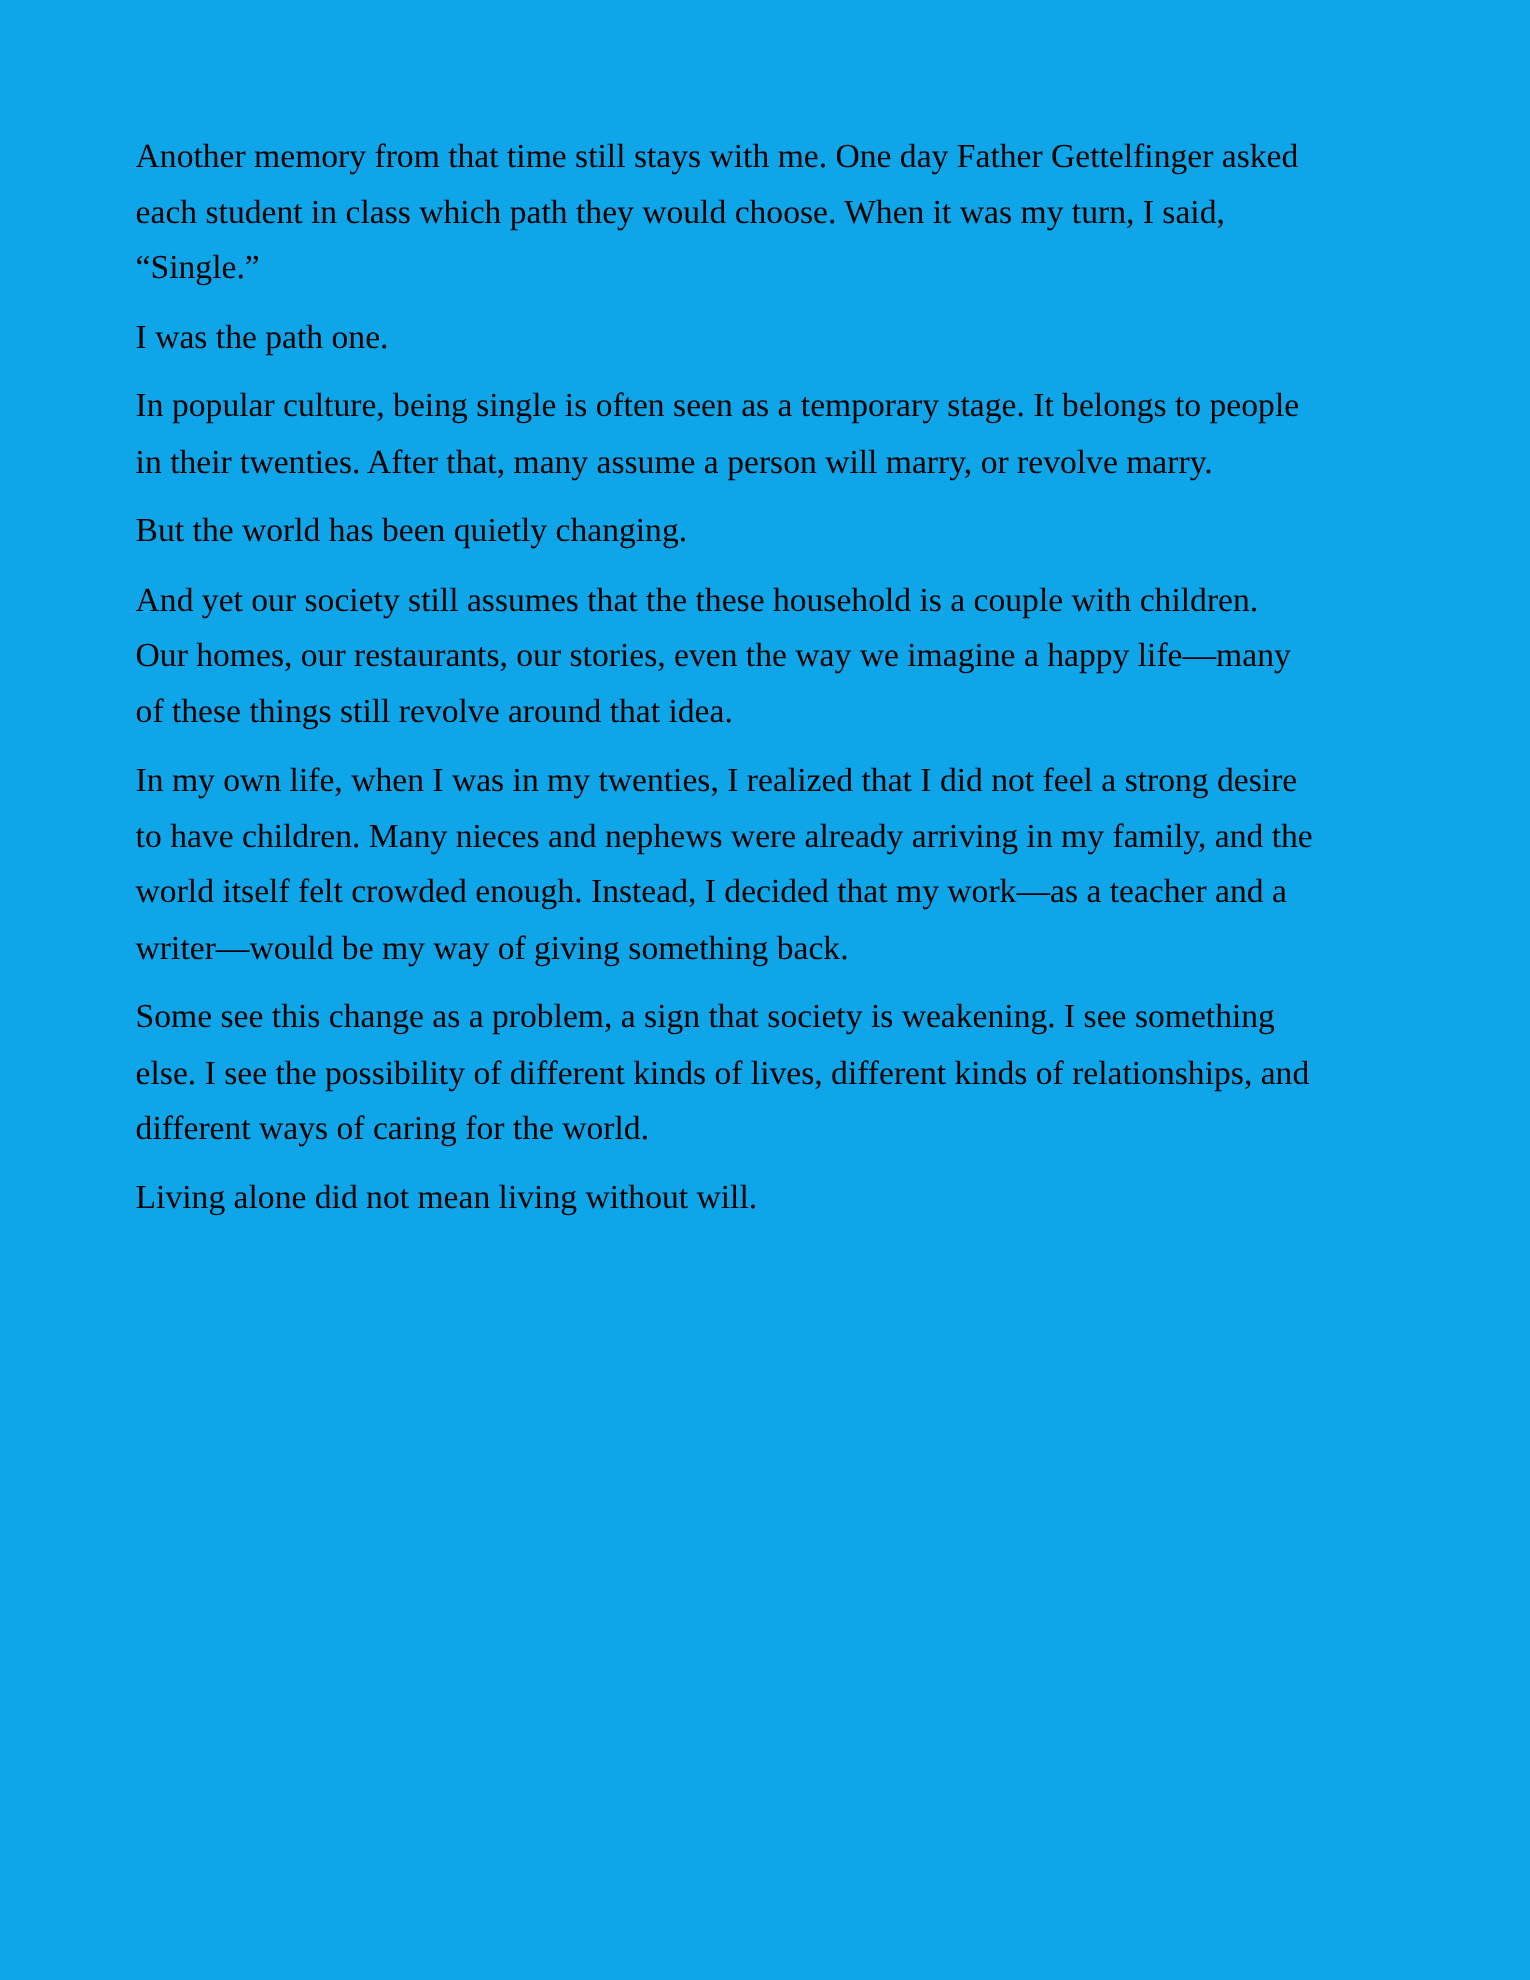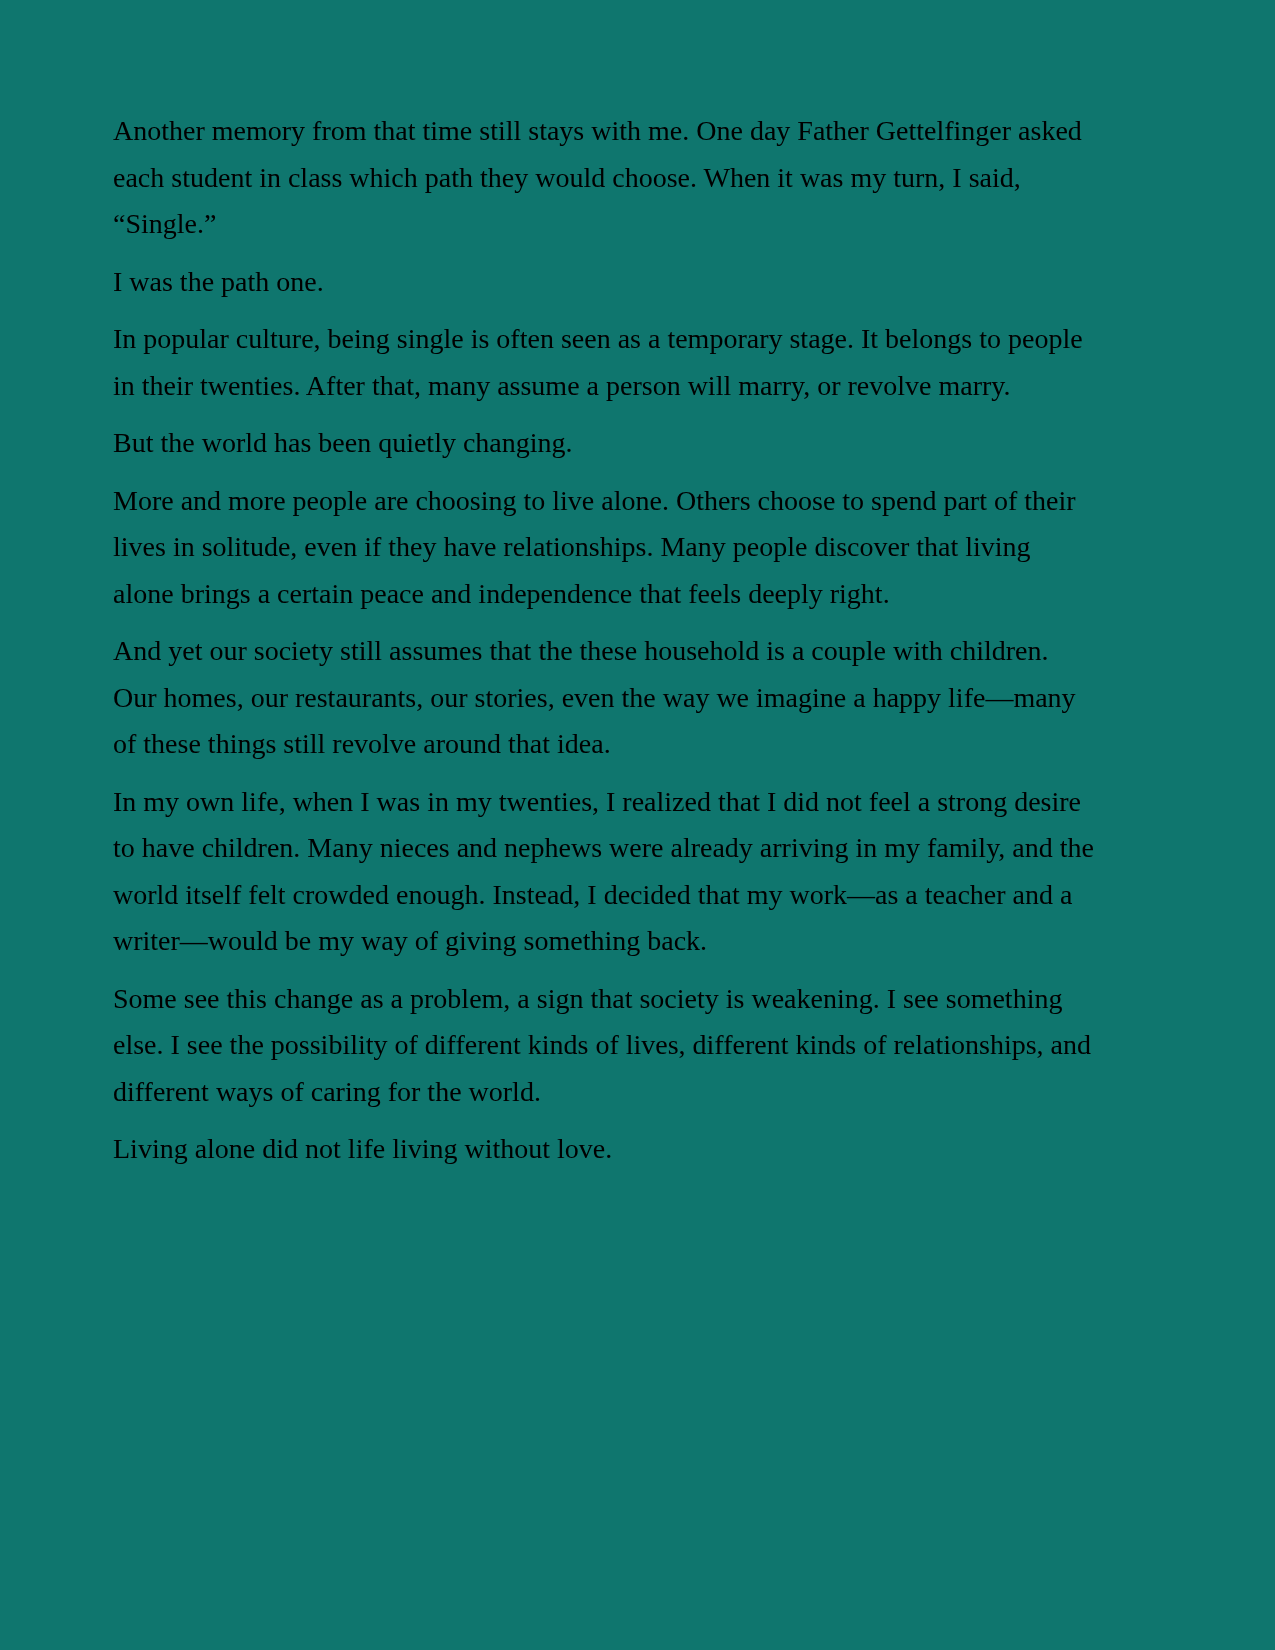--- a/index.html
+++ b/index.html
@@ -4,21 +4,21 @@
 <style>
   html, body {
     margin: 0;
     padding: 0;
     background: #ffffff;
   }
   .page {
     position: relative;
     width: 1275px;
     height: 1650px;
-    background: #0f766e;
+    background: #0ea5e9;
     overflow: hidden;
     box-sizing: border-box;
   }
   .content {
     position: absolute;
     top: 108px;
     left: 113px;
     width: 985px;
     font-family: "Liberation Serif", "DejaVu Serif", serif;
     font-size: 28px;
@@ -33,19 +33,18 @@
 </style>
 </head>
 <body>
 
 <div class="page">
   <div class="content">
     <p>Another memory from that time still stays with me. One day Father Gettelfinger asked each student in class which path they would choose. When it was my turn, I said, “Single.”</p>
     <p>I was the path one.</p>
     <p>In popular culture, being single is often seen as a temporary stage. It belongs to people in their twenties. After that, many assume a person will marry, or revolve marry.</p>
     <p>But the world has been quietly changing.</p>
-    <p>More and more people are choosing to live alone. Others choose to spend part of their lives in solitude, even if they have relationships. Many people discover that living alone brings a certain peace and independence that feels deeply right.</p>
     <p>And yet our society still assumes that the these household is a couple with children. Our homes, our restaurants, our stories, even the way we imagine a happy life—many of these things still revolve around that idea.</p>
     <p>In my own life, when I was in my twenties, I realized that I did not feel a strong desire to have children. Many nieces and nephews were already arriving in my family, and the world itself felt crowded enough. Instead, I decided that my work—as a teacher and a writer—would be my way of giving something back.</p>
     <p>Some see this change as a problem, a sign that society is weakening. I see something else. I see the possibility of different kinds of lives, different kinds of relationships, and different ways of caring for the world.</p>
-    <p>Living alone did not life living without love.</p>
+    <p>Living alone did not mean living without will.</p>
   </div>
 </div>
 
 </body></html>

